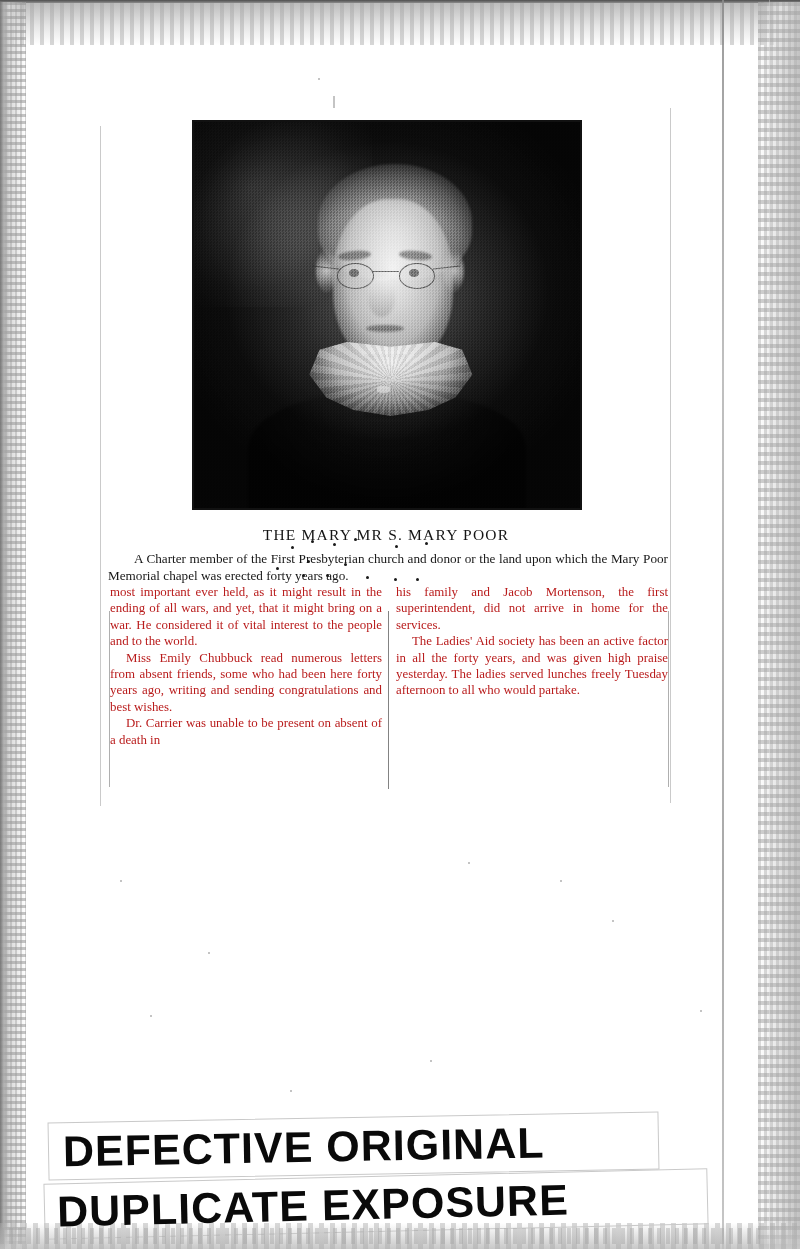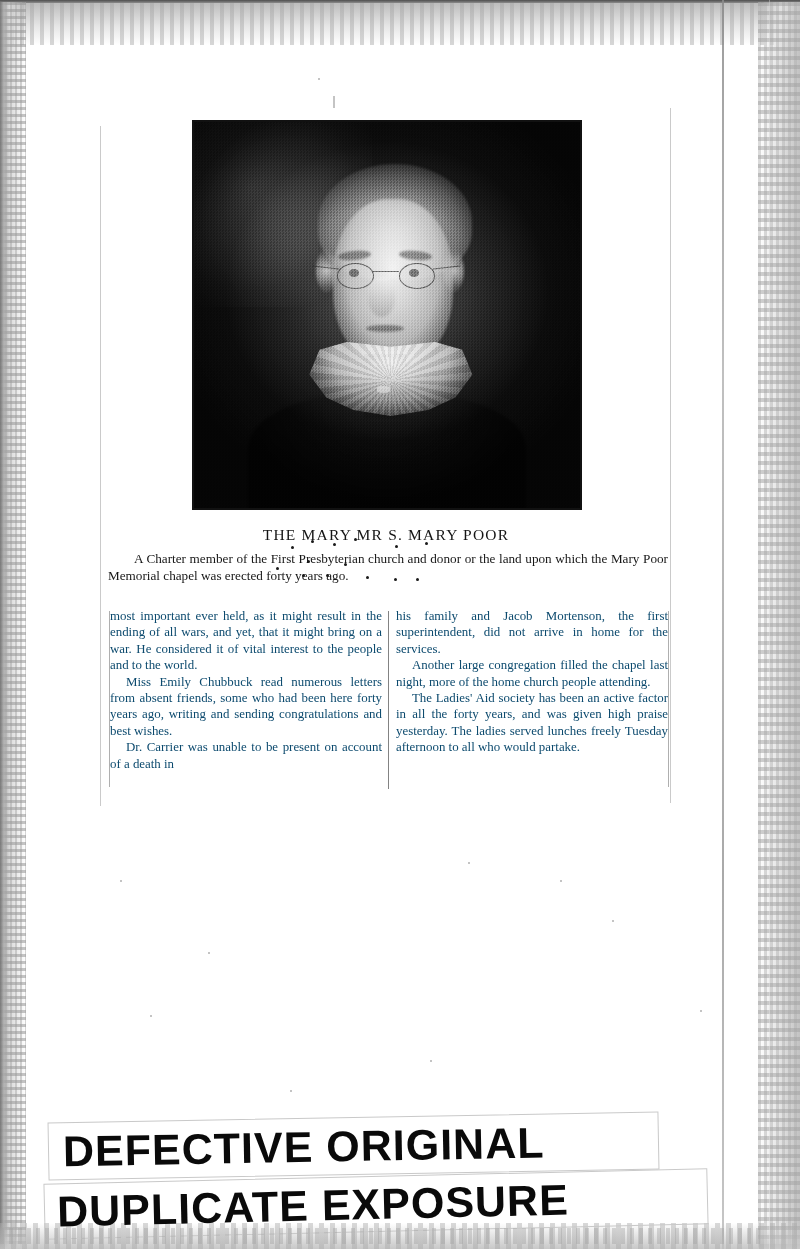--- a/index.html
+++ b/index.html
@@ -254,24 +254,24 @@
     left:290px; top:503px; width:1px; height:178px;
     background:#5a5a5a;
     opacity:.75;
   }
   .edge-hair{
     position:absolute;
     background:rgba(110,110,110,.55);
   }
   .col{
     position:absolute;
-    top:500px;
+    top:476px;
     font-size:12.9px;
     line-height:16.4px;
-    color:#0c4a6e;
+    color:#b91c1c;
     text-align:justify;
     font-family:"Liberation Serif", serif;
   }
   .col p{ margin:0; text-indent:16px; }
   .col p.noindent{ text-indent:0; }
   .col.left{ left:12px; width:272px; }
   .col.right{ left:298px; width:272px; }
 
   
   .stamp{
@@ -396,26 +396,25 @@
 
     <div class="lead">A Charter member of the First Presbyterian church and donor or the land upon which the Mary Poor Memorial chapel was erected forty years ago.</div>
 
     <div class="colrule"></div>
     <div class="edge-hair" style="left:11px;top:503px;width:1px;height:176px;"></div>
     <div class="edge-hair" style="left:570px;top:503px;width:1px;height:176px;"></div>
 
     <div class="col left">
       <p class="noindent">most important ever held, as it might result in the ending of all wars, and yet, that it might bring on a war.  He considered it of vital interest to the people and to the world.</p>
       <p>Miss Emily Chubbuck read numerous letters from absent friends, some who had been here forty years ago, writing and sending congratulations and best wishes.</p>
-      <p>Dr. Carrier was unable to be present on account of a death in</p>
+      <p>Dr. Carrier was unable to be present on absent of a death in</p>
     </div>
 
     <div class="col right">
       <p class="noindent">his family and Jacob Mortenson, the first superintendent, did not arrive in home for the services.</p>
-      <p>Another large congregation filled the chapel last night, more of the home church people attending.</p>
       <p>The Ladies' Aid society has been an active factor in all the forty years, and was given high praise yesterday.  The ladies served lunches freely Tuesday afternoon to all who would partake.</p>
     </div>
   </div>
 
   <div class="stamp stamp-ink" id="stamp-defective">DEFECTIVE ORIGINAL</div>
 
   <div class="stamp stamp-ink" id="stamp-duplicate">DUPLICATE EXPOSURE</div>
 
   <div class="stamp-band"></div>
 

